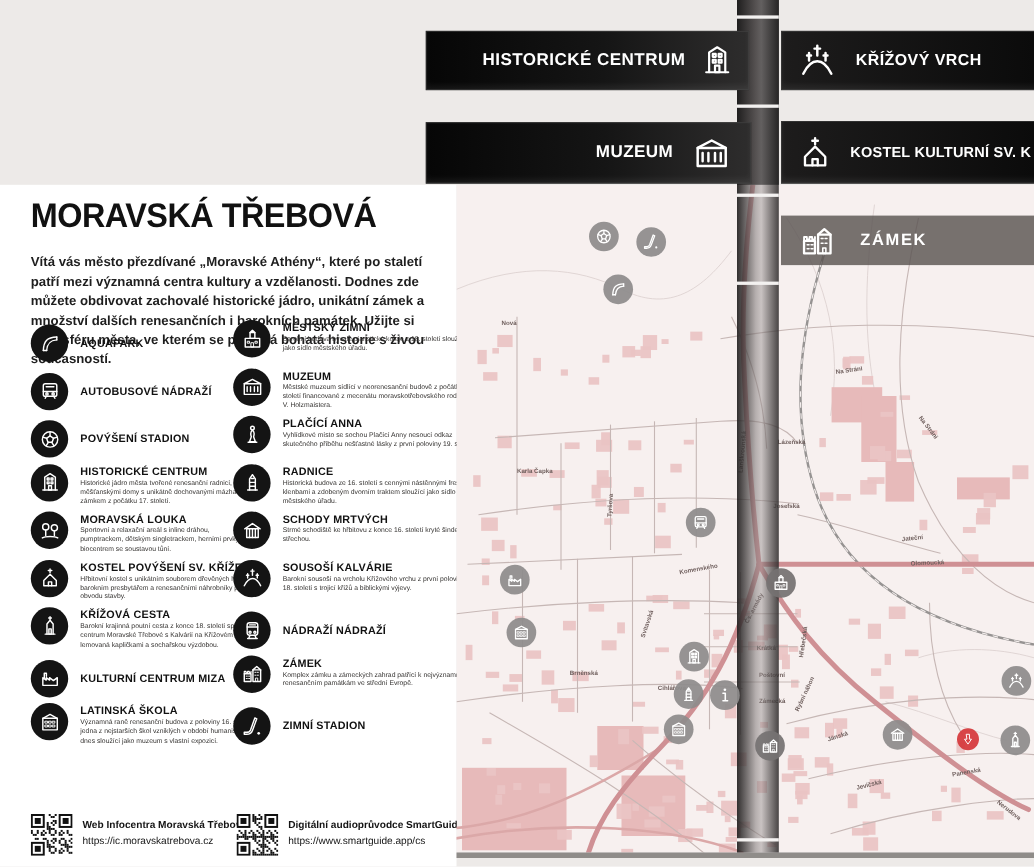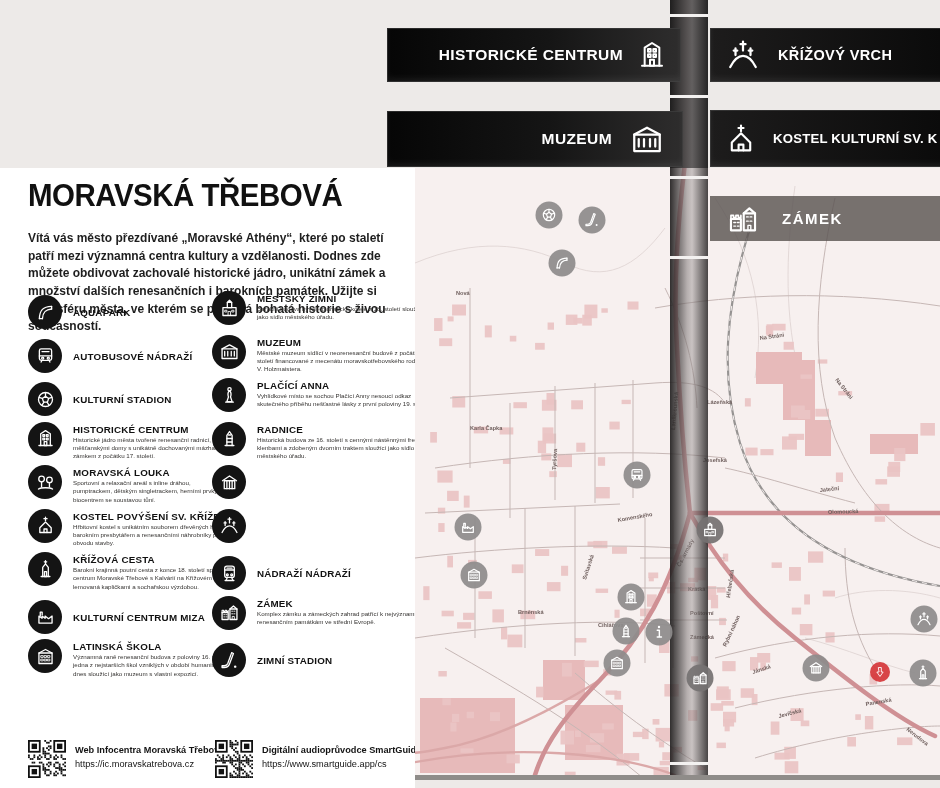--- a/index.html
+++ b/index.html
@@ -581,21 +581,21 @@
       </div>
       <div class="leg-item">
         <span class="circle">
           <svg viewBox="0 0 24 24" fill="none" stroke="currentColor" stroke-width="1.5" stroke-linecap="round" stroke-linejoin="round">
             <circle cx="12" cy="12" r="8"></circle>
             <path d="M12 8.2l3.6 2.6-1.4 4.2h-4.4L8.4 10.8z"></path>
             <path d="M12 4.2v4M8.4 10.8l-3.8-1.2M15.6 10.8l3.8-1.2M10.2 15l-2.3 3.7M13.8 15l2.3 3.7"></path>
           </svg>
         </span>
         <div class="leg-text">
-          <div class="leg-label">KULTURNÍ STADION</div>
+          <div class="leg-label">POVÝŠENÍ STADION</div>
         </div>
       </div>
       <div class="leg-item with-desc">
         <span class="circle">
           <svg viewBox="0 0 24 24" fill="none" stroke="currentColor" stroke-width="1.5" stroke-linecap="round" stroke-linejoin="round">
             <path d="M6.5 20V6.5L12 3l5.5 3.5V20"></path>
             <path d="M4.5 20h15"></path>
             <rect x="9" y="7.5" width="2" height="2"></rect>
             <rect x="13" y="7.5" width="2" height="2"></rect>
             <rect x="9" y="11.5" width="2" height="2"></rect>
@@ -730,30 +730,38 @@
         </div>
       </div>
       <div class="leg-item with-desc">
         <span class="circle">
           <svg viewBox="0 0 24 24" fill="none" stroke="currentColor" stroke-width="1.5" stroke-linecap="round" stroke-linejoin="round">
             <path d="M4 10L12 4.5L20 10"></path>
             <rect x="6" y="10" width="12" height="9"></rect>
             <path d="M9 10v9M12 10v9M15 10v9"></path>
           </svg>
         </span>
+        <div class="leg-text">
+          <div class="leg-label">SCHODY MRTVÝCH</div>
+          <div class="leg-desc">Strmé schodiště ke hřbitovu z konce 16. století kryté šindelovou střechou.</div>
+        </div>
       </div>
       <div class="leg-item with-desc">
         <span class="circle">
           <svg viewBox="0 0 24 24" fill="none" stroke="currentColor" stroke-width="1.5" stroke-linecap="round" stroke-linejoin="round">
             <path d="M12 3v6M10.3 4.8h3.4"></path>
             <path d="M7 7.5v4.5M5.8 9h2.4"></path>
             <path d="M17 7.5v4.5M15.8 9h2.4"></path>
             <path d="M3.5 20c2.5-5 5-7.5 8.5-7.5s6 2.5 8.5 7.5"></path>
           </svg>
         </span>
+        <div class="leg-text">
+          <div class="leg-label">SOUSOŠÍ KALVÁRIE</div>
+          <div class="leg-desc">Barokní sousoší na vrcholu Křížového vrchu z první poloviny 18. století s trojicí křížů a biblickými výjevy.</div>
+        </div>
       </div>
       <div class="leg-item">
         <span class="circle">
           <svg viewBox="0 0 24 24" fill="none" stroke="currentColor" stroke-width="1.5" stroke-linecap="round" stroke-linejoin="round">
             <rect x="6.5" y="3.5" width="11" height="13" rx="2.5"></rect>
             <path d="M6.5 8h11M9 5.8h6"></path>
             <circle cx="9.5" cy="13.5" r="1.1"></circle>
             <circle cx="14.5" cy="13.5" r="1.1"></circle>
             <path d="M8 20l1.5-3.5M16 20l-1.5-3.5M7 20h10"></path>
           </svg>

